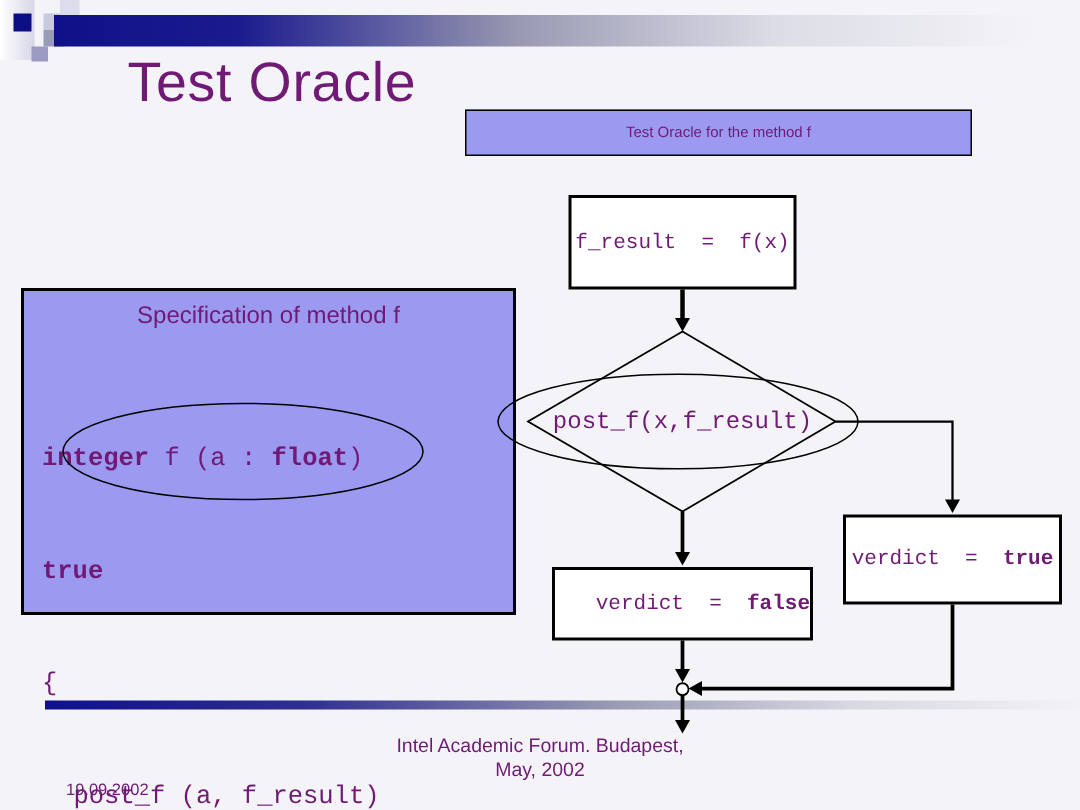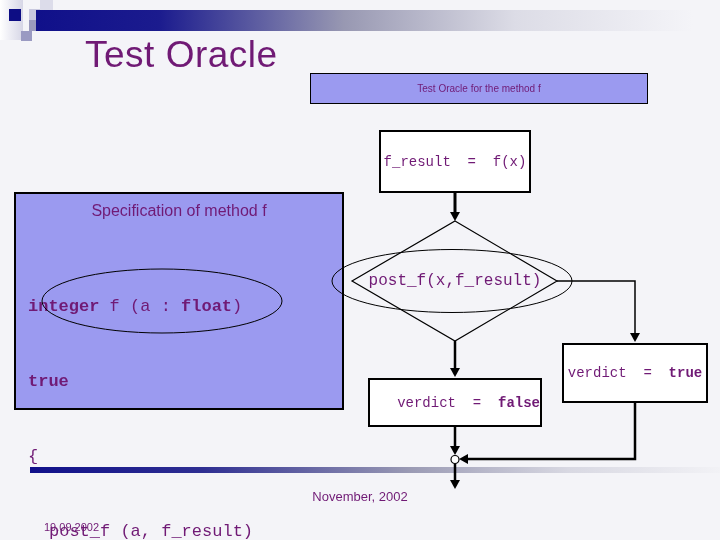--- a/index.html
+++ b/index.html
@@ -101,21 +101,22 @@
   </div>
 
   <div class="abs false-box mono">
     <span><span>verdict  =  </span><b>false</b></span>
   </div>
 
   <div class="abs bottom-bar"></div>
 
   <div class="abs footer-date">19.09.2002</div>
   <div class="abs footer-center">
-    <div>November, 2002</div>
+    <div>Intel Academic Forum. Budapest,</div>
+    <div>May, 2002</div>
   </div>
 
   <svg class="overlay" width="720" height="540" viewBox="0 0 720 540">
 
     <ellipse cx="162" cy="301" rx="120" ry="32" fill="none" stroke="#000" stroke-width="1"></ellipse>
 
     <line x1="455" y1="193" x2="455" y2="214" stroke="#000" stroke-width="3"></line>
     <polygon points="450,212 460,212 455,221" fill="#000"></polygon>
 
     <polygon points="455,221 557,281 455,341 352,281" fill="none" stroke="#000" stroke-width="1.2"></polygon>

